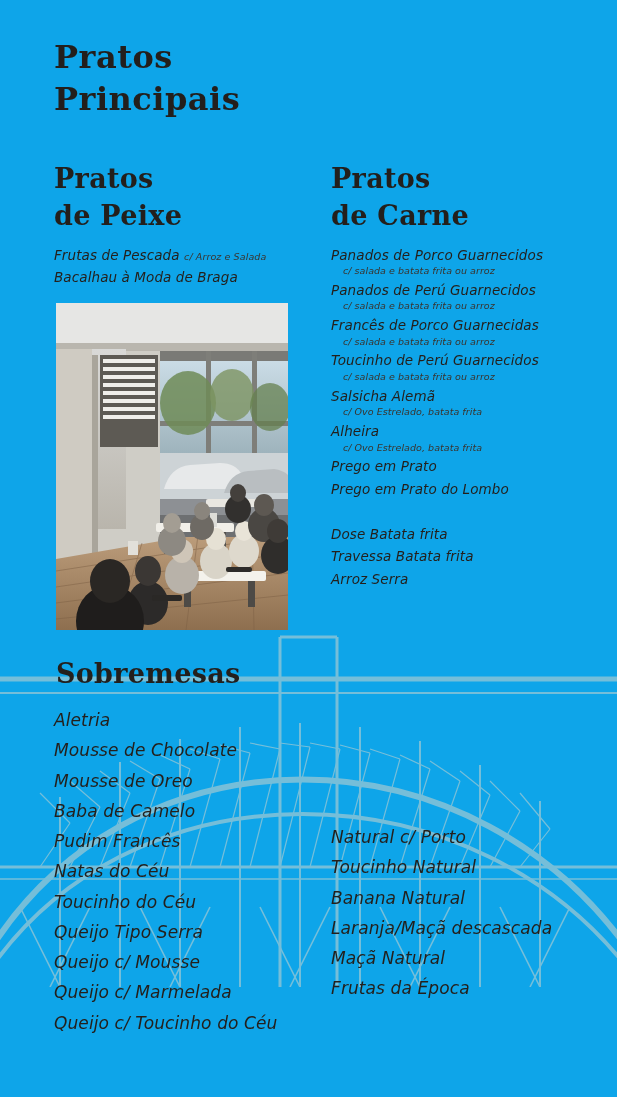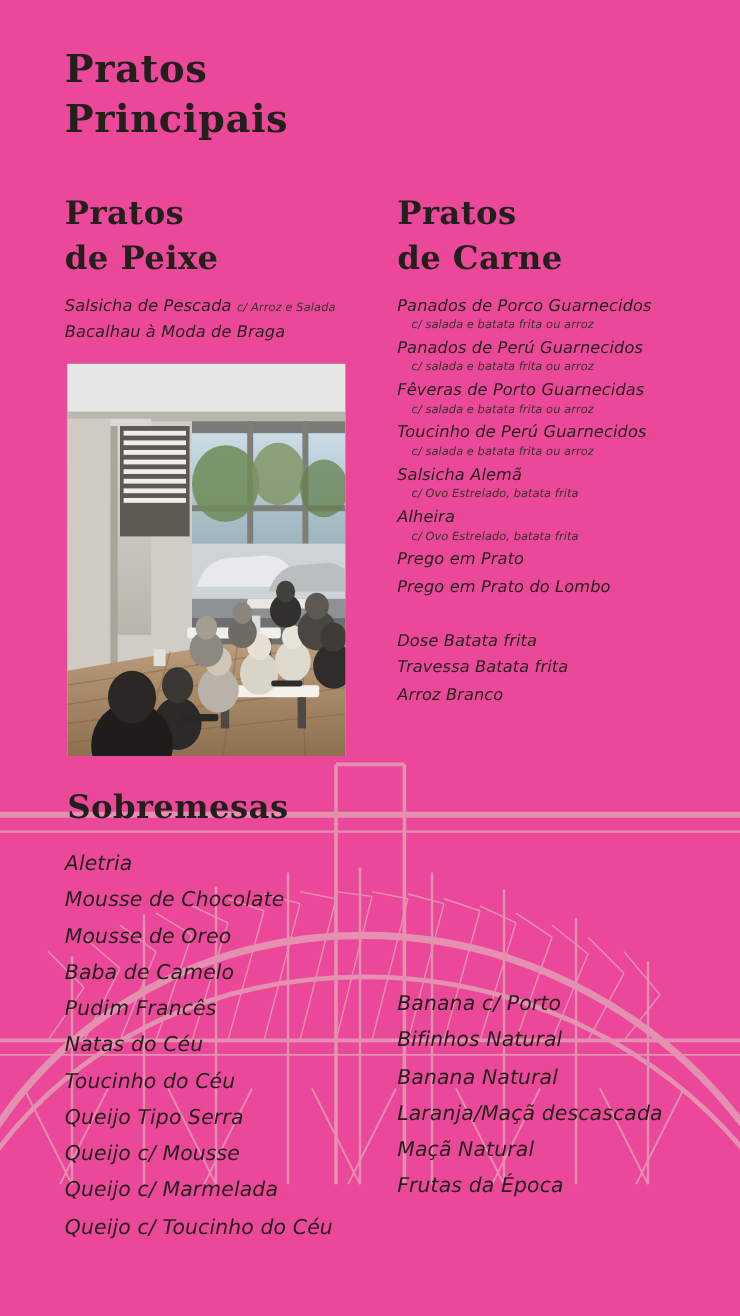--- a/index.html
+++ b/index.html
@@ -12,21 +12,21 @@
     background: #e8e4d9;
     font-family: "DejaVu Sans", sans-serif;
     overflow: hidden;
     position: relative;
   }
   .page {
     position: relative;
     width: 617px;
     height: 1097px;
     overflow: hidden;
-    background: #ec4899;
+    background: #0ea5e9;
   }
   
   .bridge-watermark {
     position: absolute;
     left: 0;
     bottom: 110px;
     width: 617px;
     height: 420px;
     opacity: 0.5;
     pointer-events: none;
@@ -172,21 +172,21 @@
     </div>
 
     <div class="col-left">
       <div class="smallcaps-title">
         <span>Pratos</span>
         <span>de Peixe</span>
       </div>
       <div class="item-list">
         <div class="item">
           <div class="item-name">
-            <span>Salsicha de Pescada</span>
+            <span>Frutas de Pescada</span>
             <span class="inline-sub">c/ Arroz e Salada</span>
           </div>
         </div>
         <div class="item">
           <div class="item-name">
             <span>Bacalhau à Moda de Braga</span>
           </div>
         </div>
       </div>
     </div>
@@ -199,21 +199,21 @@
       <div class="item-list">
         <div class="item">
           <div class="item-name">Panados de Porco Guarnecidos</div>
           <div class="item-sub">c/ salada e batata frita ou arroz</div>
         </div>
         <div class="item">
           <div class="item-name">Panados de Perú Guarnecidos</div>
           <div class="item-sub">c/ salada e batata frita ou arroz</div>
         </div>
         <div class="item">
-          <div class="item-name">Fêveras de Porto Guarnecidas</div>
+          <div class="item-name">Francês de Porco Guarnecidas</div>
           <div class="item-sub">c/ salada e batata frita ou arroz</div>
         </div>
         <div class="item">
           <div class="item-name">Toucinho de Perú Guarnecidos</div>
           <div class="item-sub">c/ salada e batata frita ou arroz</div>
         </div>
         <div class="item">
           <div class="item-name">Salsicha Alemã</div>
           <div class="item-sub">c/ Ovo Estrelado, batata frita</div>
         </div>
@@ -228,21 +228,21 @@
           <div class="item-name">Prego em Prato do Lombo</div>
         </div>
         <div class="spacer-gap"></div>
         <div class="item">
           <div class="item-name">Dose Batata frita</div>
         </div>
         <div class="item">
           <div class="item-name">Travessa Batata frita</div>
         </div>
         <div class="item">
-          <div class="item-name">Arroz Branco</div>
+          <div class="item-name">Arroz Serra</div>
         </div>
       </div>
     </div>
 
     <div class="photo">
       <svg width="232" height="327" viewBox="0 0 232 327" xmlns="http://www.w3.org/2000/svg">
         <defs>
           <linearGradient id="wallg" x1="0" y1="0" x2="0" y2="1">
             <stop offset="0%" stop-color="#d9d9d7"></stop>
             <stop offset="100%" stop-color="#b9b5ac"></stop>
@@ -362,22 +362,22 @@
       <div class="item-name">Pudim Francês</div>
       <div class="item-name">Natas do Céu</div>
       <div class="item-name">Toucinho do Céu</div>
       <div class="item-name">Queijo Tipo Serra</div>
       <div class="item-name">Queijo c/ Mousse</div>
       <div class="item-name">Queijo c/ Marmelada</div>
       <div class="item-name">Queijo c/ Toucinho do Céu</div>
     </div>
 
     <div class="sobremesas-right">
-      <div class="item-name">Banana c/ Porto</div>
-      <div class="item-name">Bifinhos Natural</div>
+      <div class="item-name">Natural c/ Porto</div>
+      <div class="item-name">Toucinho Natural</div>
       <div class="item-name">Banana Natural</div>
       <div class="item-name">Laranja/Maçã descascada</div>
       <div class="item-name">Maçã Natural</div>
       <div class="item-name">Frutas da Época</div>
     </div>
 
   </div>
 </div>
 
 </body></html>

